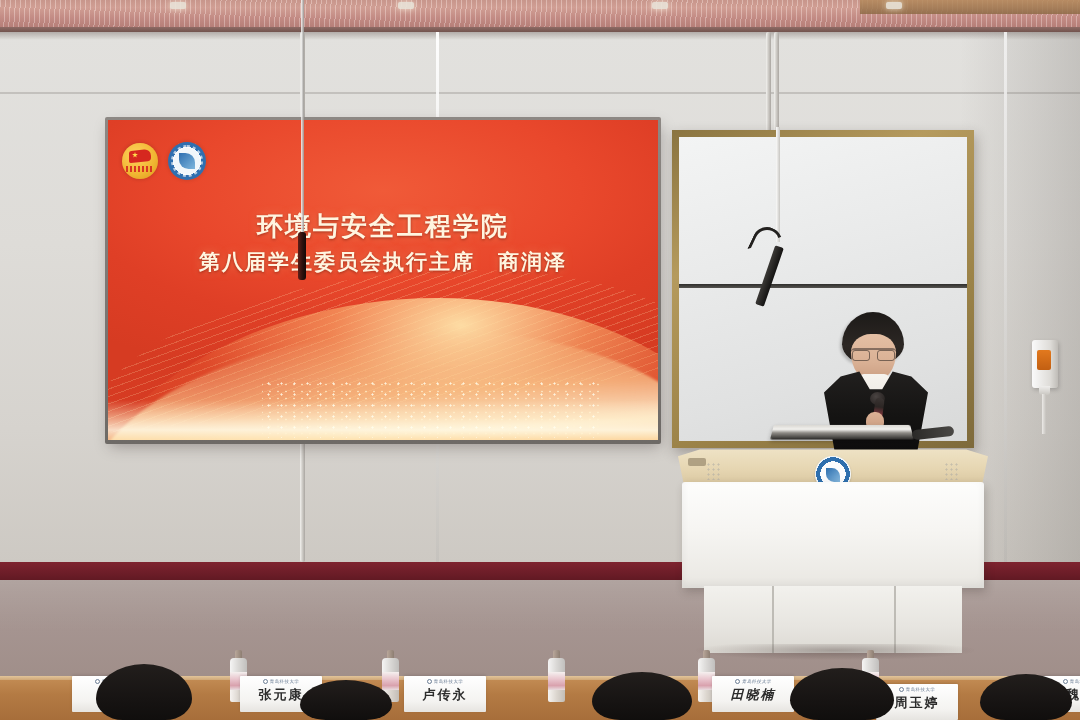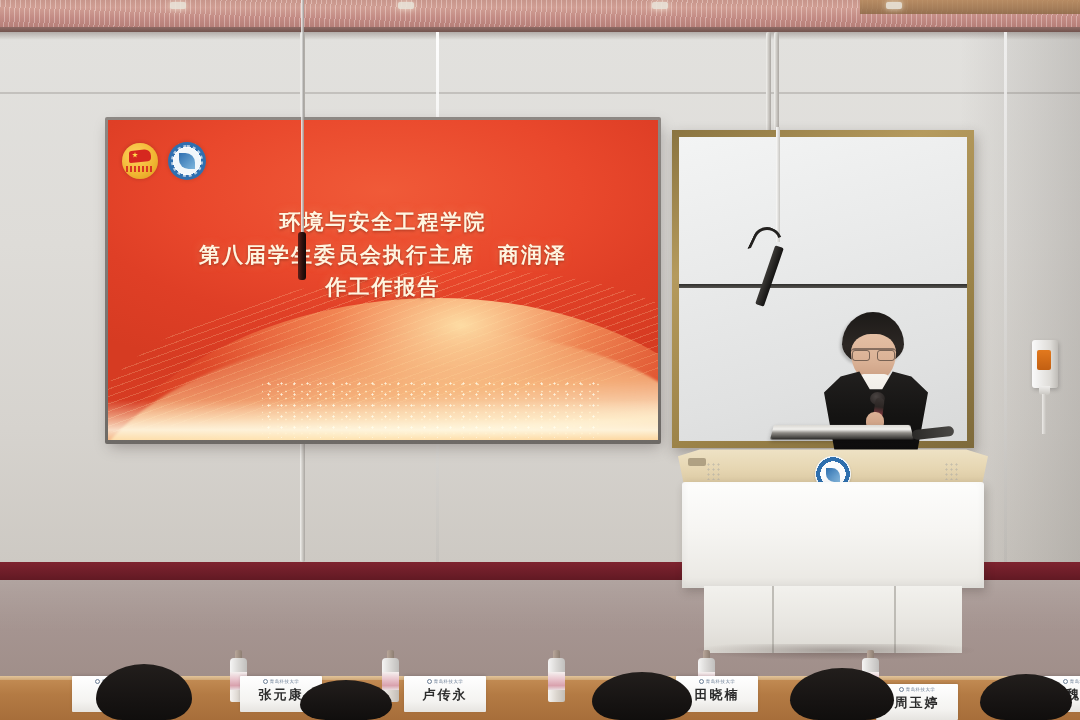--- a/index.html
+++ b/index.html
@@ -178,21 +178,21 @@
   
   .screen-title {
     position: absolute; left: 0; right: 0; top: 86px;
     text-align: center;
     color: #fff5e0;
     font-family: "DejaVu Sans", "Liberation Sans", sans-serif;
     text-shadow: 0 1px 3px rgba(120,25,10,.65), 0 0 10px rgba(255,200,140,.35);
     letter-spacing: 2px;
     line-height: 1.55;
   }
-  .screen-title .l1 { font-size: 21px; font-weight: 700; }
+  .screen-title .l1 { font-size: 26px; font-weight: 700; }
   .screen-title .l2 { font-size: 21px; font-weight: 700; }
   .screen-title .l3 { font-size: 21px; font-weight: 700; }
 
   
   .mic-cable {
     position:absolute; left: 301px; top: 0px; width: 3px; height: 240px;
     background: linear-gradient(90deg, rgba(255,255,255,.85), rgba(150,148,145,.9));
   }
   .mic-body {
     position:absolute; left: 298px; top: 232px; width: 8px; height: 48px;
@@ -484,21 +484,20 @@
         </div>
         <div class="logo-univ">
           <div class="ring-text"></div>
           <div class="mark"></div>
         </div>
       </div>
 
       <div class="screen-title">
         <div class="l1">环境与安全工程学院</div>
         <div class="l2">第八届学生委员会执行主席　商润泽</div>
-        <div class="l3">作工作报告</div>
       </div>
     </div>
   </div>
 
   <div class="mic-cable"></div>
   <div class="mic-body"></div>
 
   <div class="whiteboard">
     <div class="whiteboard-face">
       <div class="wb-divider"></div>
@@ -580,21 +579,21 @@
         </div>
         <div class="placard-name">张元康</div>
       </div>
       <div class="placard" style="left: 404px; bottom: 8px;">
         <div class="placard-org">
           <span class="seal"></span>
           <span>青岛科技大学</span>
         </div>
         <div class="placard-name">卢传永</div>
       </div>
-      <div class="placard" style="left: 676px; bottom: 8px;">
+      <div class="placard" style="left: 712px; bottom: 8px; font-style: italic;">
         <div class="placard-org">
           <span class="seal"></span>
           <span>青岛科技大学</span>
         </div>
         <div class="placard-name">田晓楠</div>
       </div>
       <div class="placard" style="left: 876px; bottom: 0;">
         <div class="placard-org">
           <span class="seal"></span>
           <span>青岛科技大学</span>

